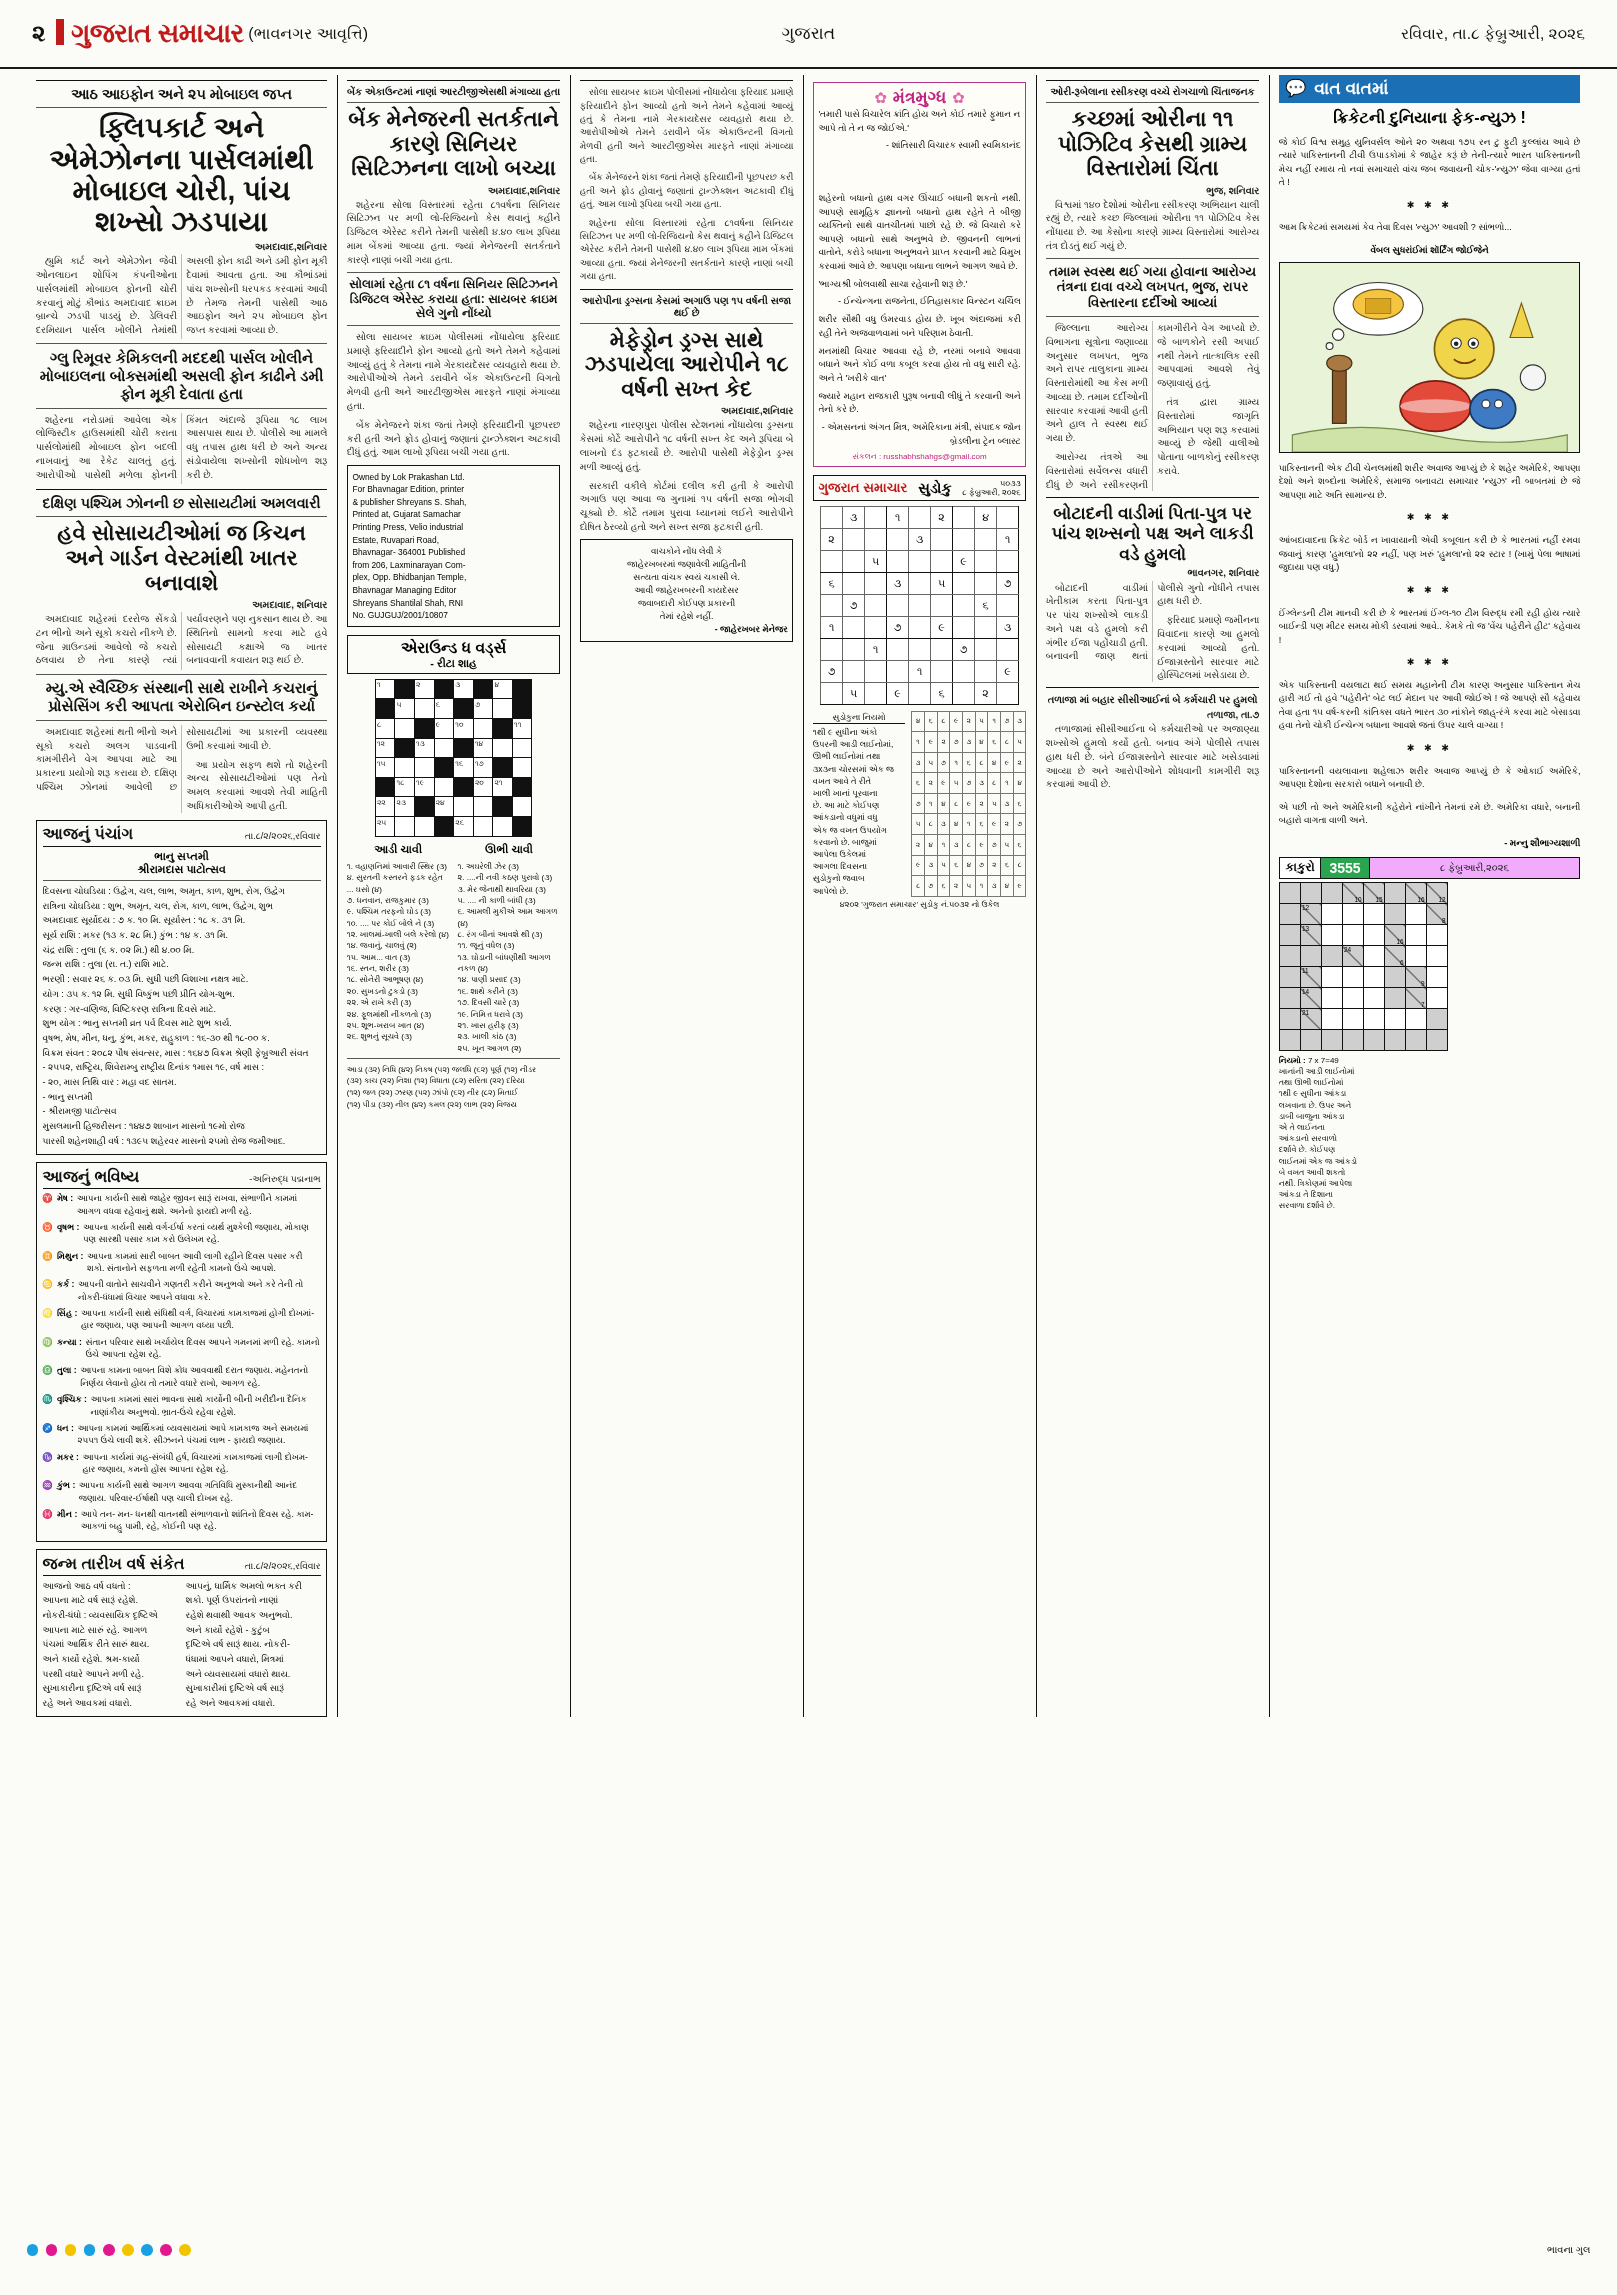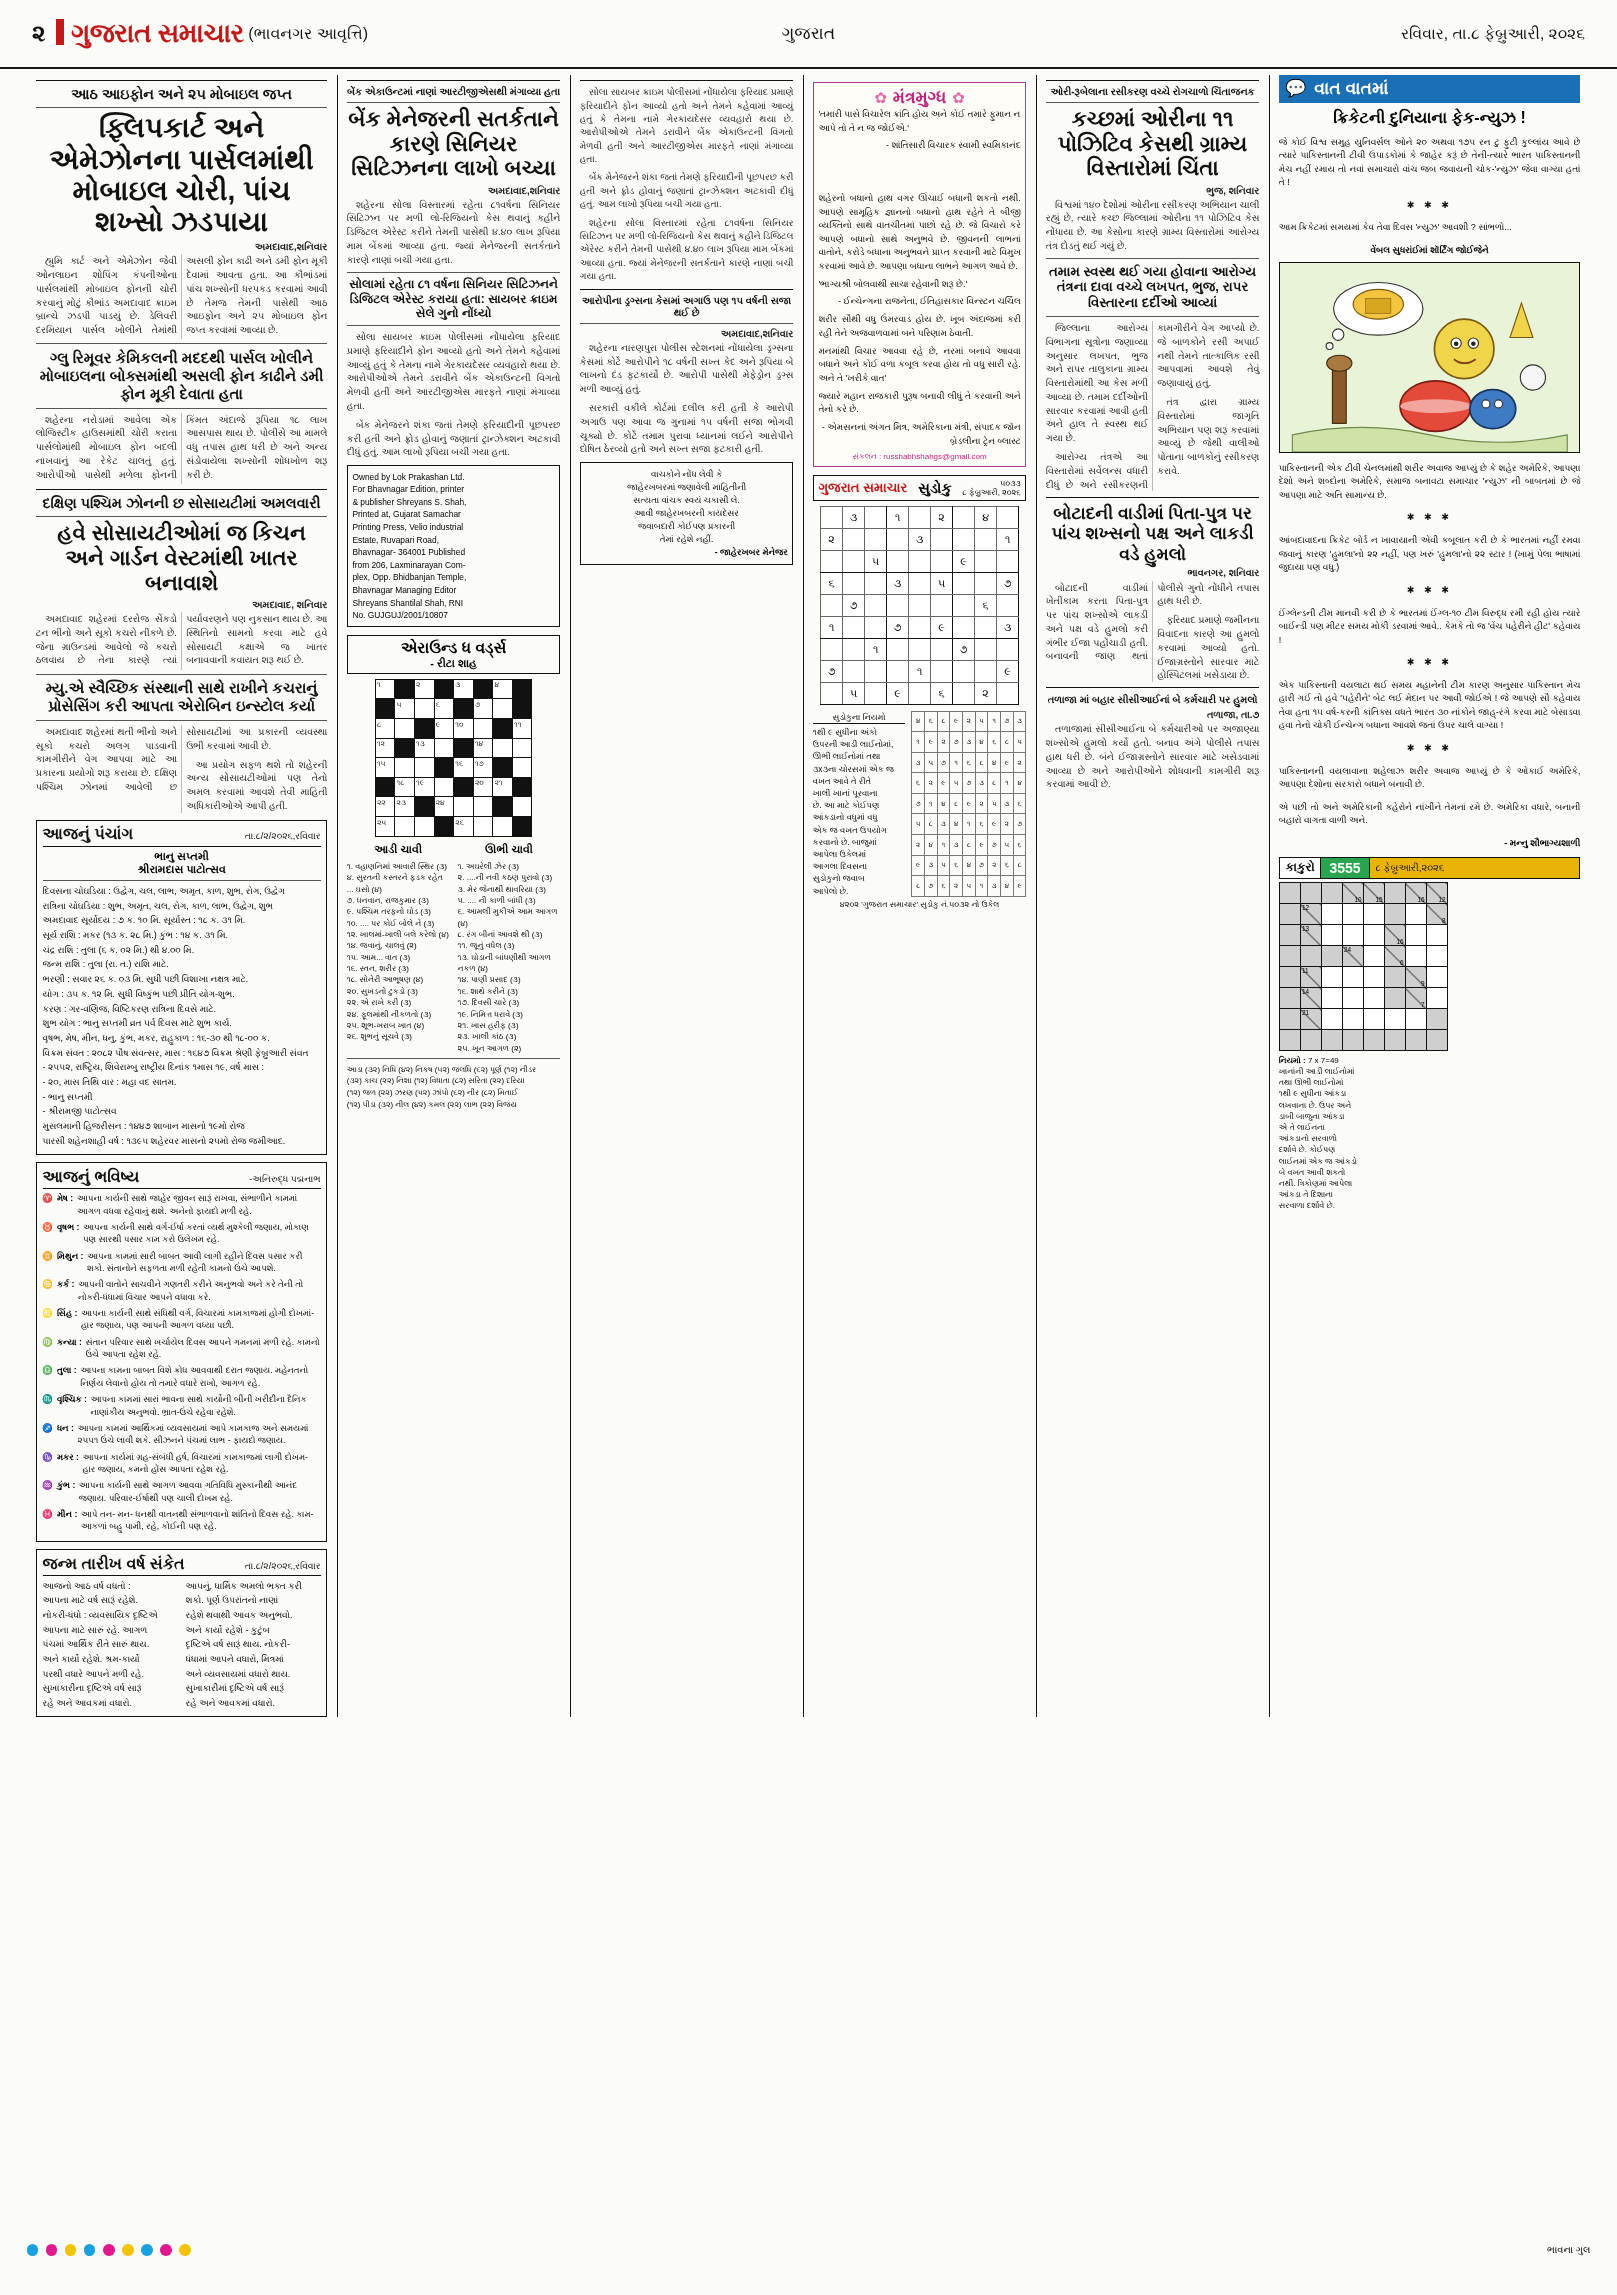--- a/index.html
+++ b/index.html
@@ -130,21 +130,21 @@
   table.sud { border: 1.4px solid #111; }
   .sud-rules { display:flex; gap:5.8px; margin-top:5.8px; }
   .sud-rules .txt { font-size:8.4px; line-height:1.45; flex:1; }
   table.sudans { border-collapse:collapse; }
   table.sudans td { width:12.7px; height:12.7px; border:0.6px solid #777; font-size:7px; text-align:center; }
 
   
   .kak-head { display:flex; align-items:stretch; margin-top:7px; }
   .kak-label { background:#fff; border:1.2px solid #111; font-size:12px; font-weight:bold; padding:1.7px 5.8px; }
   .kak-num { background:#2aa44f; color:#fff; font-size:14px; font-weight:bold; padding:1.7px 8px; border:1.2px solid #111; border-left:0;}
-  .kak-date { background:#eab308; color:#111; font-size:9.8px; padding:3.5px 5.8px; border:1.2px solid #111; border-left:0; flex:1; }
+  .kak-date { background:#f0abfc; color:#111; font-size:9.8px; padding:3.5px 5.8px; border:1.2px solid #111; border-left:0; flex:1;text-align:center; }
   table.kak { border-collapse:collapse; margin-top:3.5px; }
   table.kak td { width:21px; height:21px; border:0.6px solid #111; font-size:7px; background:#fff; position:relative; }
   table.kak td.dark { background:#cfcfcf; }
   table.kak td.diag {
     background: linear-gradient(to top right, #cfcfcf 49.4%, #111 49.4%, #111 50.6%, #cfcfcf 50.6%);
   }
   .kak-n-tl { position:absolute; left:1.2px; top:0px; font-size:6.4px; }
   .kak-n-br { position:absolute; right:1.2px; bottom:0px; font-size:6.4px; }
   .kak-rules { font-size:8px; line-height:1.4; margin-top:3.5px; }
 
@@ -531,20 +531,21 @@
     <div class="col c3">
       <div class="rule"></div>
       <div class="body" style="font-size:9.2px;">
         <p>સોલા સાયબર ક્રાઇમ પોલીસમાં નોંધાયેલા ફરિયાદ પ્રમાણે ફરિયાદીને ફોન આવ્યો હતો અને તેમને કહેવામાં આવ્યું હતું કે તેમના નામે ગેરકાયદેસર વ્યવહારો થયા છે. આરોપીઓએ તેમને ડરાવીને બેંક એકાઉન્ટની વિગતો મેળવી હતી અને આરટીજીએસ મારફતે નાણાં મંગાવ્યા હતા.</p>
         <p>બેંક મેનેજરને શંકા જતાં તેમણે ફરિયાદીની પૂછપરછ કરી હતી અને ફ્રોડ હોવાનું જણાતાં ટ્રાન્ઝેક્શન અટકાવી દીધું હતું. આમ લાખો રૂપિયા બચી ગયા હતા.</p>
         <p>શહેરના સોલા વિસ્તારમાં રહેતા ૮૧વર્ષના સિનિયર સિટિઝન પર મળી લો-રિજિયનો કેસ થવાનું કહીને ડિજિટલ એરેસ્ટ કરીને તેમની પાસેથી ૪.૪૦ લાખ રૂપિયા મામ બેંકમાં આવ્યા હતા. જ્યાં મેનેજરની સતર્કતાને કારણે નાણાં બચી ગયા હતા.</p>
       </div>
       <div class="rule"></div>
       <div class="hl-s">આરોપીના ડ્રગ્સના કેસમાં અગાઉ પણ ૧૫ વર્ષની સજા થઈ છે</div>
       <div class="rule-thin"></div>
+      <div class="hl-l">મેફેડ્રોન ડ્રગ્સ સાથે ઝડપાયેલા આરોપીને ૧૮ વર્ષની સખ્ત કેદ</div>
       <div class="byline">અમદાવાદ,શનિવાર</div>
       <div class="body">
         <p>શહેરના નારણપુરા પોલીસ સ્ટેશનમાં નોંધાયેલા ડ્રગ્સના કેસમાં કોર્ટે આરોપીને ૧૮ વર્ષની સખ્ત કેદ અને રૂપિયા બે લાખનો દંડ ફટકાર્યો છે. આરોપી પાસેથી મેફેડ્રોન ડ્રગ્સ મળી આવ્યું હતું.</p>
         <p>સરકારી વકીલે કોર્ટમાં દલીલ કરી હતી કે આરોપી અગાઉ પણ આવા જ ગુનામાં ૧૫ વર્ષની સજા ભોગવી ચૂક્યો છે. કોર્ટે તમામ પુરાવા ધ્યાનમાં લઈને આરોપીને દોષિત ઠેરવ્યો હતો અને સખ્ત સજા ફટકારી હતી.</p>
       </div>
 
       <div class="disc">
         <div>વાચકોને નોંધ લેવી કે</div>
         <div>જાહેરખબરમાં જણાવેલી માહિતીની</div>
         <div>સત્યતા વાંચક સ્વયં ચકાસી લે.</div>

